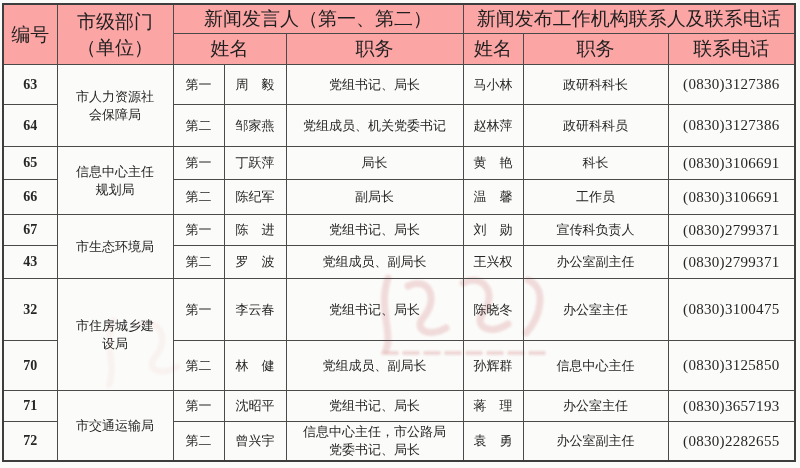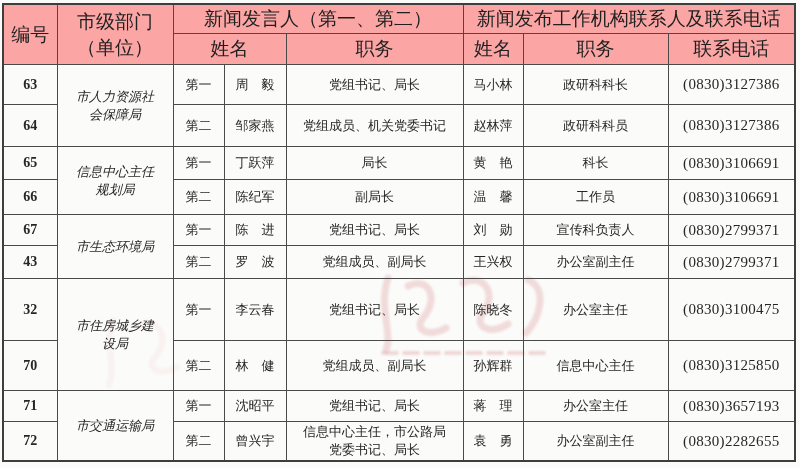--- a/index.html
+++ b/index.html
@@ -26,21 +26,21 @@
     overflow:hidden;
   }
   th {
     background:#fca5a5;
     font-size:19px;
     font-weight:normal;
     color:#1f1f1f;
   }
   td { font-size:13px; background:transparent; }
   td.num  { font-size:14px; font-weight:bold;margin-left:40px; }
-  td.dept { font-size:13px;font-style:italic; }
+  td.dept { font-size:13px; }
   td.phone { font-size:15px; letter-spacing:0.3px; white-space:nowrap; }
   
   .wm { position:absolute; z-index:1; pointer-events:none; }
   .wm svg { filter: blur(1.2px); }
 </style>
 </head>
 <body>
 
 <div class="wm" style="left:368px; top:258px; width:220px; height:110px;">
   <svg width="220" height="110" viewBox="0 0 220 110">

